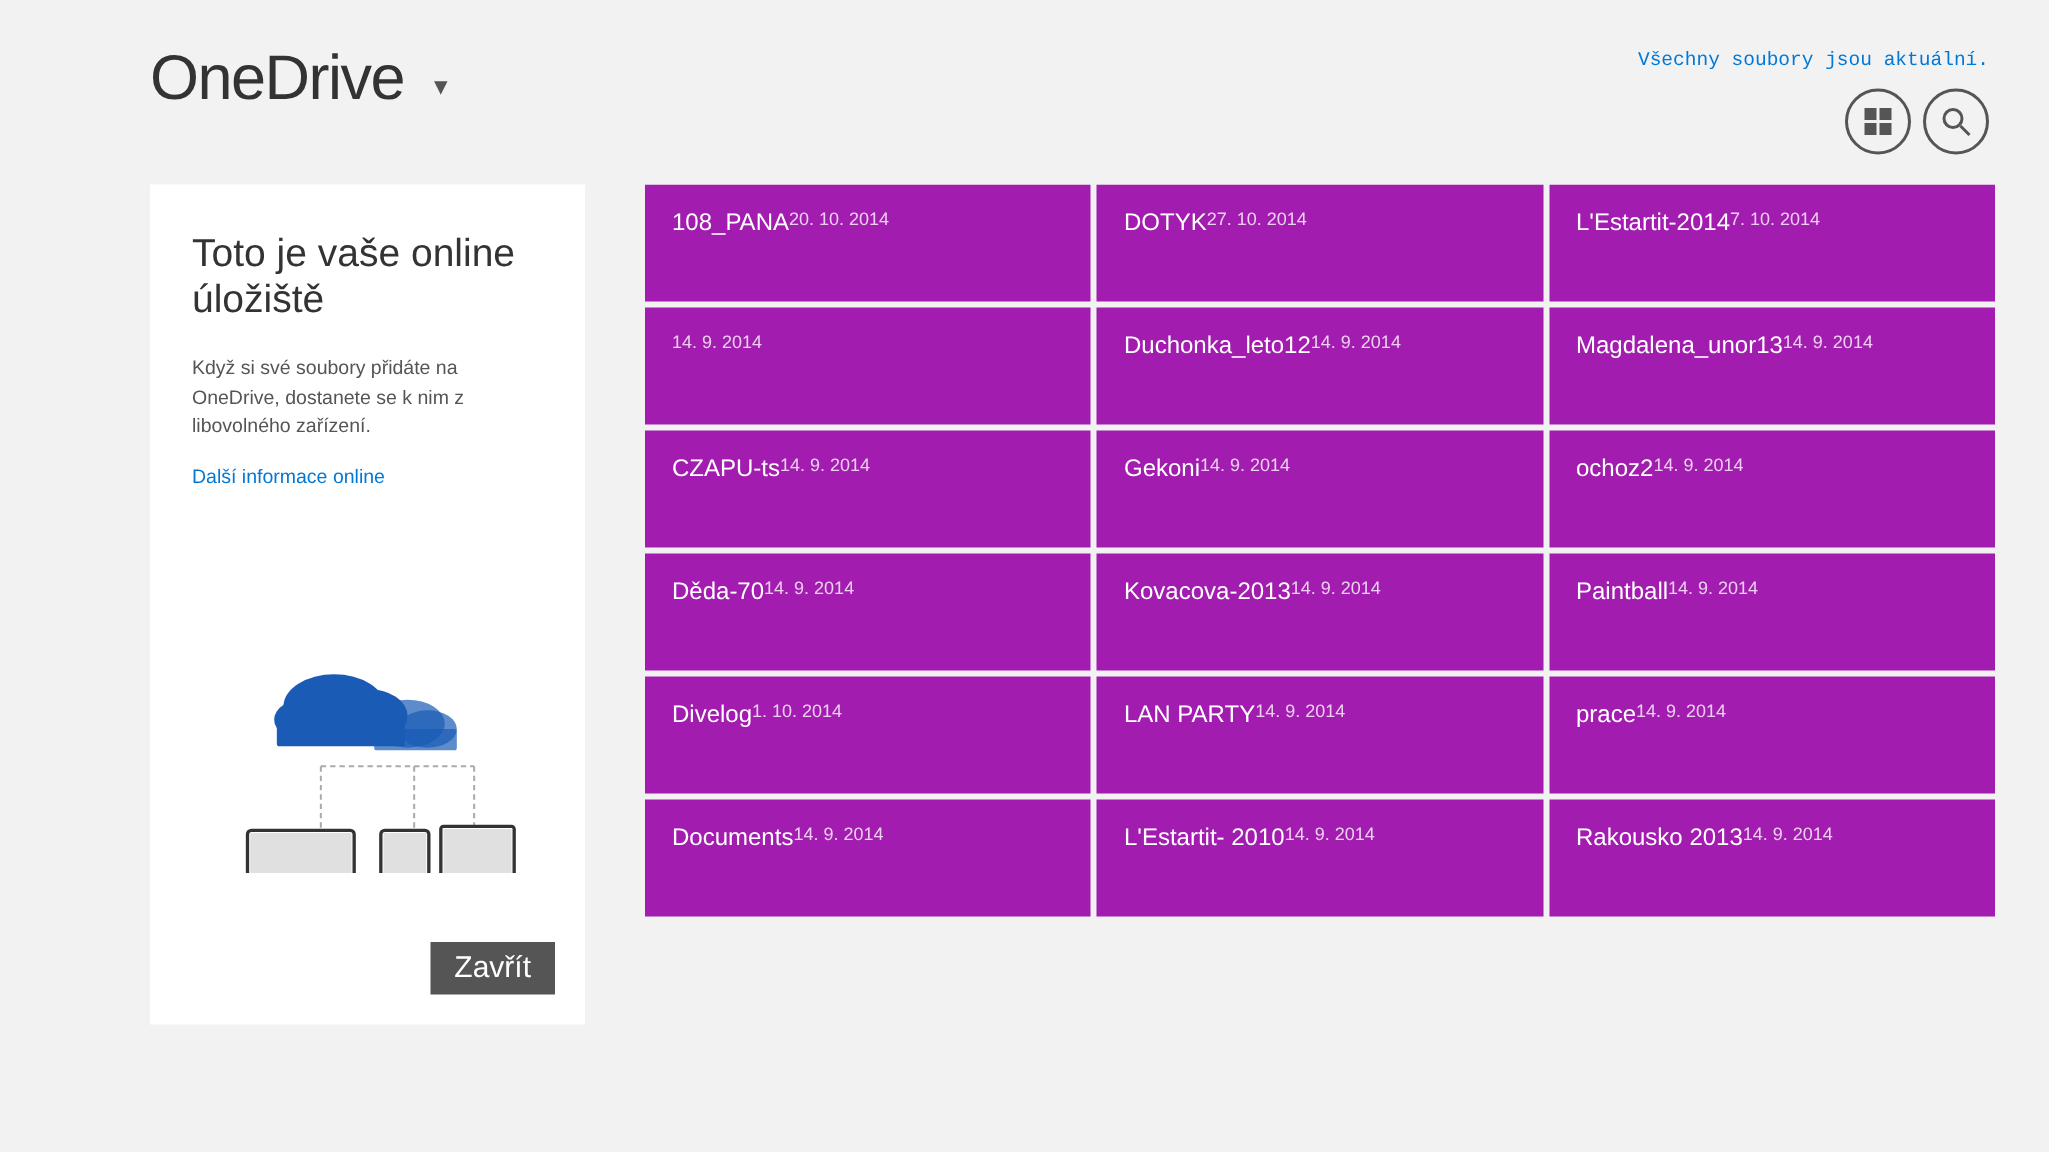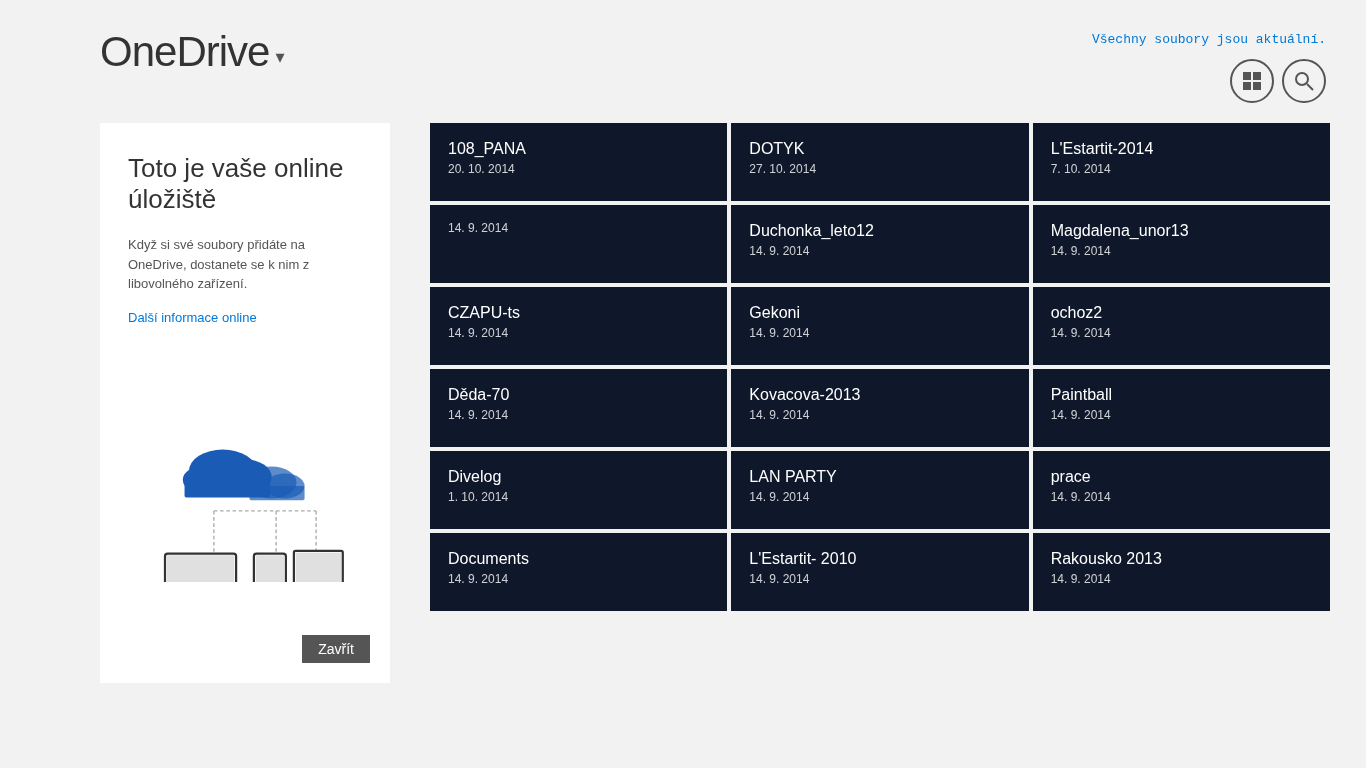--- a/index.html
+++ b/index.html
@@ -17,21 +17,21 @@
     .header {
       display: flex;
       align-items: flex-start;
       justify-content: space-between;
       padding: 28px 40px 20px 100px;
     }
 
     .logo-area {
       display: flex;
       align-items: center;
-      gap: 6px;
+      gap: 20px;
     }
 
     .logo-text {
       font-size: 42px;
       font-weight: 200;
       color: #333;
       letter-spacing: -1px;
     }
 
     .logo-chevron {
@@ -130,45 +130,45 @@
     }
 
     .close-btn {
       position: absolute;
       bottom: 20px;
       right: 20px;
       background: #555;
       color: white;
       border: none;
       padding: 6px 16px;
-      font-size: 14px;
+      font-size: 20px;
       cursor: pointer;
     }
 
     
     .folders-area {
       flex: 1;
       overflow-y: auto;
       overflow-x: hidden;
     }
 
     .folders-grid {
       display: grid;
       grid-template-columns: repeat(3, 1fr);
       gap: 4px;
     }
 
     .folder-item {
-      background-color: #0f172a;
+      background-color: #a21caf;
       color: white;
       padding: 16px 18px 14px 18px;
       cursor: pointer;
       min-height: 78px;
       display: flex;
-      flex-direction: column;
+      flex-direction: row;
       justify-content: flex-start;
     }
 
     .folder-name {
       font-size: 16px;
       font-weight: 400;
       color: white;
       line-height: 1.2;
       margin-bottom: 4px;
     }

